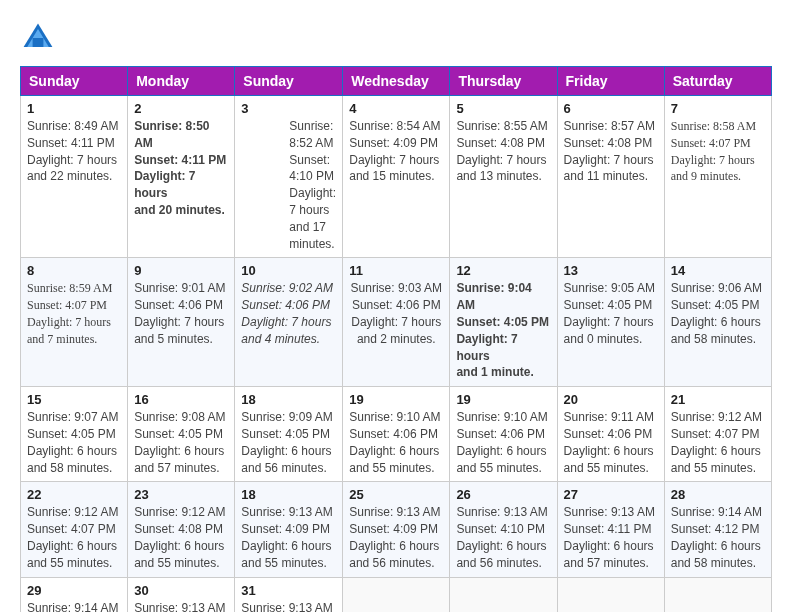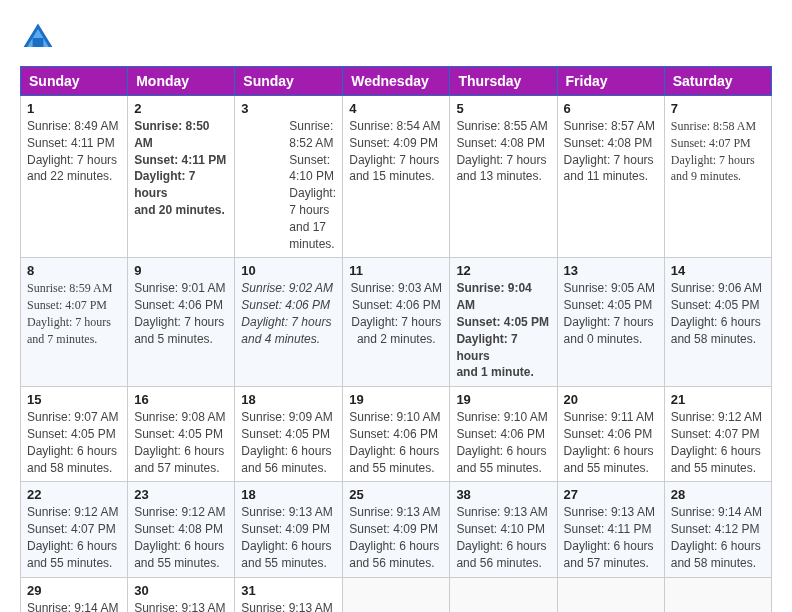--- a/index.html
+++ b/index.html
@@ -297,21 +297,21 @@
 and 55 minutes.</div>
         </td>
         <td>
           <span class="day-num">25</span>
           <div class="day-info" style="white-space: pre-line;">Sunrise: 9:13 AM
 Sunset: 4:09 PM
 Daylight: 6 hours
 and 56 minutes.</div>
         </td>
         <td>
-          <span class="day-num">38</span>
+          <span class="day-num">26</span>
           <div class="day-info" style="white-space: pre-line;">Sunrise: 9:13 AM
 Sunset: 4:10 PM
 Daylight: 6 hours
 and 56 minutes.</div>
         </td>
         <td>
           <span class="day-num">27</span>
           <div class="day-info" style="white-space: pre-line;">Sunrise: 9:13 AM
 Sunset: 4:11 PM
 Daylight: 6 hours

